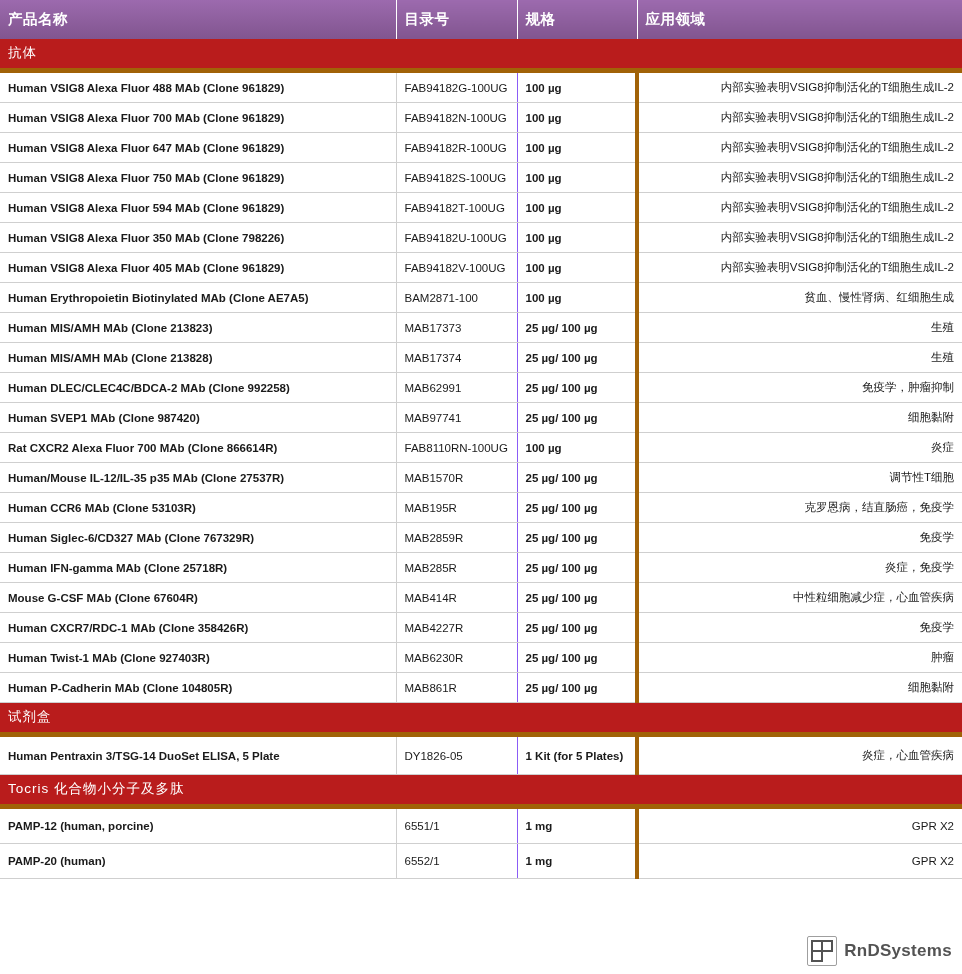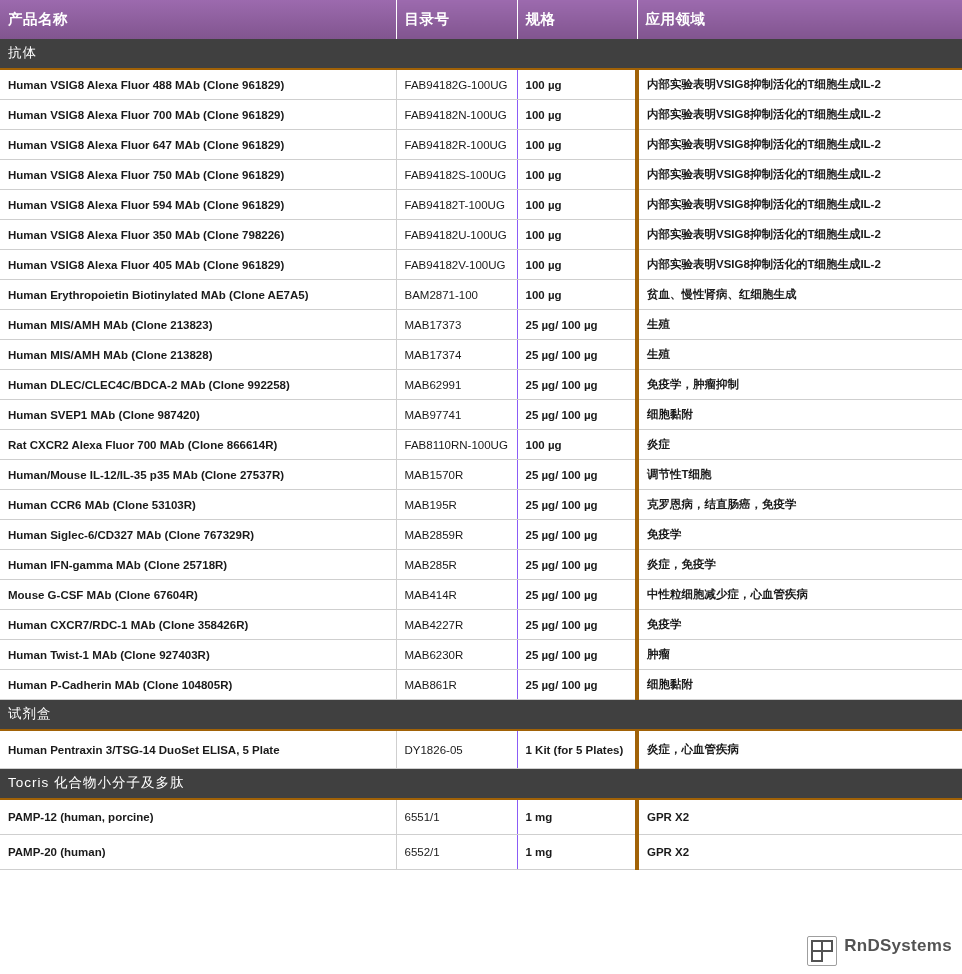--- a/index.html
+++ b/index.html
@@ -34,27 +34,27 @@
     text-align: left;
     padding: 8px 8px 9px 8px;
     border-right: 1px solid #ffffff;
     letter-spacing: 0.5px;
     height: 22px;
     vertical-align: middle;
   }
   thead th:last-child { border-right: none; }
 
   tr.section-row td {
-    background: #404040;
+    background: #b91c1c;
     color: #ffffff;
     font-size: 13.5px;
     font-weight: normal;
     padding: 5px 0 6px 8px;
     letter-spacing: 1px;
-    border-bottom: 2px solid #a16207;
+    border-bottom: 5px solid #a16207;
   }
 
   tbody td {
     font-size: 11.5px;
     padding: 7px 8px 7px 8px;
     border-bottom: 1px solid #cfcfcf;
     vertical-align: middle;
     color: #1a1a1a;
     white-space: nowrap;
     overflow: hidden;
@@ -66,34 +66,35 @@
   }
   tbody td.col-cat {
     font-weight: normal;
     border-right: 1px solid #8b5cf6;
   }
   tbody td.col-size {
     font-weight: bold;
     border-right: 4px solid #a16207;
   }
   tbody td.col-app {
-    font-weight: bold;
+    font-weight: normal;
+    text-align: right;
   }
   tbody tr.tall td {
     padding-top: 11px;
     padding-bottom: 11px;
   }
 
   
   .wechat-badge {
     position: absolute;
     right: 10px;
     bottom: 8px;
     display: flex;
-    align-items: flex-start;
+    align-items: center;
     gap: 7px;
     opacity: 0.95;
     padding-left: 22px;
   }
   .wechat-badge .qr {
     width: 28px;
     height: 28px;
     background: #ffffff;
     border: 1px solid #9a9a9a;
     position: relative;

